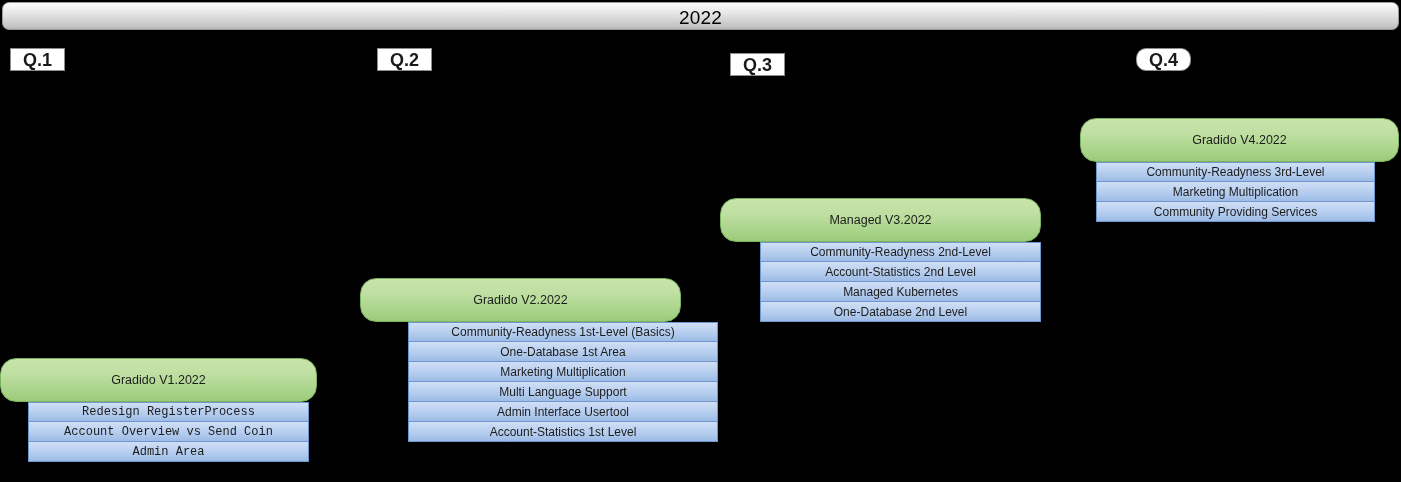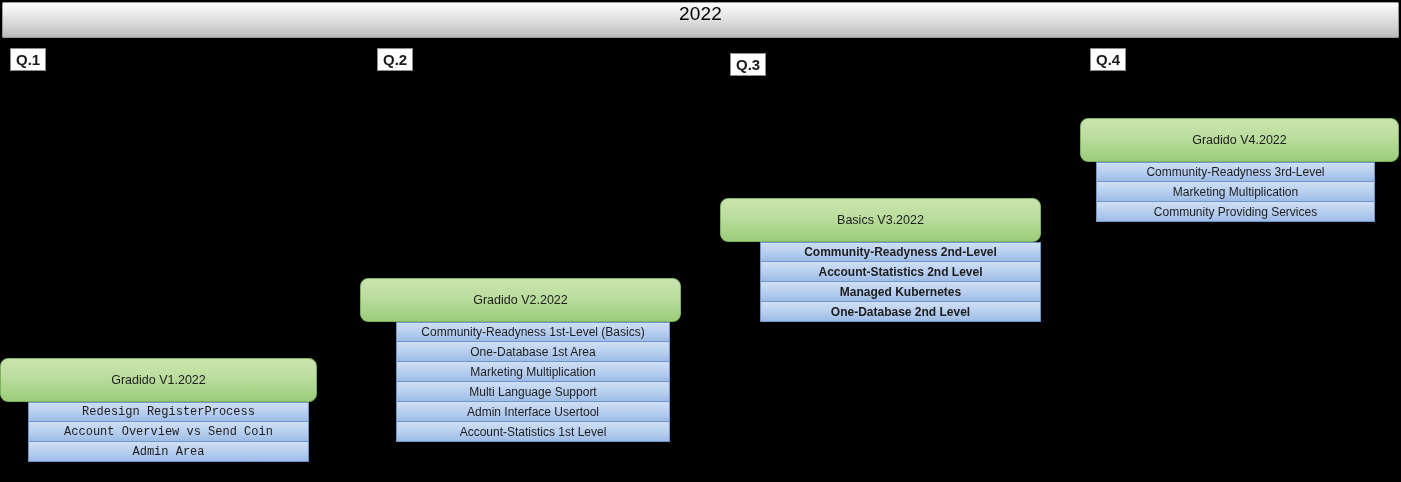--- a/index.html
+++ b/index.html
@@ -18,61 +18,61 @@
     background: #000000;
     overflow: hidden;
   }
 
   
   .year-bar {
     position: absolute;
     left: 2px;
     top: 2px;
     width: 1397px;
-    height: 36px;
-    border-radius: 1px;
+    height: 28px;
+    border-radius: 7px;
     background: linear-gradient(to bottom, #fcfcfc 0%, #f2f2f2 18%, #dcdcdc 55%, #c2c2c2 92%, #b8b8b8 100%);
     border: 1px solid #9a9a9a;
     box-sizing: border-box;
     display: flex;
-    align-items: flex-start;
+    align-items: flex-end;
     justify-content: center;
   }
   .year-bar-label {
     font-size: 19px;
     color: #000000;
     font-weight: 400;
     letter-spacing: 0.2px;
   }
 
   
   .quarter-label {
     position: absolute;
     height: 23px;
     background: #ffffff;
     border: 1px solid #8c8c8c;
     box-sizing: border-box;
     display: flex;
     align-items: center;
     justify-content: center;
-    padding: 0 5px;
-    font-size: 15px;
+    padding: 0 12px;
+    font-size: 18px;
     font-weight: bold;
     color: #1a1a1a;
     line-height: 1;
   }
 
   
   .release-group {
     position: absolute;
   }
   .release-header {
     position: relative;
     height: 44px;
-    border-radius: 8px;
+    border-radius: 16px;
     background: linear-gradient(to bottom, #c9e4ad 0%, #bfdfa2 35%, #a9d48a 75%, #9ccb7a 100%);
     border: 1px solid #7cb35e;
     box-sizing: border-box;
     display: flex;
     align-items: center;
     justify-content: center;
     box-shadow: 0 1px 1px rgba(0,0,0,0.35);
   }
   .release-header-label {
     font-size: 12.5px;
@@ -104,52 +104,52 @@
 <div id="canvas">
 
   <div class="year-bar">
     <span class="year-bar-label">2022</span>
   </div>
 
   <div id="quarter-markers">
       <div class="quarter-label" style="left: 10px; top: 48px;">Q.1</div>
       <div class="quarter-label" style="left: 370px; top: 48px; margin-left: 7px;">Q.2</div>
       <div class="quarter-label" style="left: 730px; top: 53px;">Q.3</div>
-      <div class="quarter-label" style="left: 1090px; top: 48px;">Q.4</div>
+      <div class="quarter-label" style="left: 1136px; top: 48px; border-radius: 10px;">Q.4</div>
     </div>
 
   <div id="release-groups">
       <div class="release-group" style="left: 0px; top: 358px; width: 317px;">
         <div class="release-header">
           <span class="release-header-label">Gradido V1.2022</span>
         </div>
         <div class="release-items" style="margin-left: 28px; width: 281px; font-family: Liberation Mono, monospace;">
           <div class="release-item">Redesign RegisterProcess</div>
           <div class="release-item">Account Overview vs Send Coin</div>
           <div class="release-item">Admin Area</div>
         </div>
       </div>
       <div class="release-group" style="left: 360px; top: 278px; width: 321px;">
         <div class="release-header">
           <span class="release-header-label">Gradido V2.2022</span>
         </div>
-        <div class="release-items" style="margin-left: 36px; width: 274px; text-align: right;">
+        <div class="release-items" style="margin-left: 48px; width: 310px; text-align: right;">
           <div class="release-item">Community-Readyness 1st-Level (Basics)</div>
           <div class="release-item">One-Database 1st Area</div>
           <div class="release-item">Marketing Multiplication</div>
           <div class="release-item">Multi Language Support</div>
           <div class="release-item">Admin Interface Usertool</div>
           <div class="release-item">Account-Statistics 1st Level</div>
         </div>
       </div>
       <div class="release-group" style="left: 720px; top: 198px; width: 321px;">
         <div class="release-header">
-          <span class="release-header-label">Basics V3.2022</span>
+          <span class="release-header-label">Managed V3.2022</span>
         </div>
-        <div class="release-items" style="margin-left: 40px; width: 281px; font-weight: bold;">
+        <div class="release-items" style="margin-left: 40px; width: 281px;">
           <div class="release-item">Community-Readyness 2nd-Level</div>
           <div class="release-item">Account-Statistics 2nd Level</div>
           <div class="release-item">Managed Kubernetes</div>
           <div class="release-item">One-Database 2nd Level</div>
         </div>
       </div>
       <div class="release-group" style="left: 1080px; top: 118px; width: 319px;">
         <div class="release-header">
           <span class="release-header-label">Gradido V4.2022</span>
         </div>

